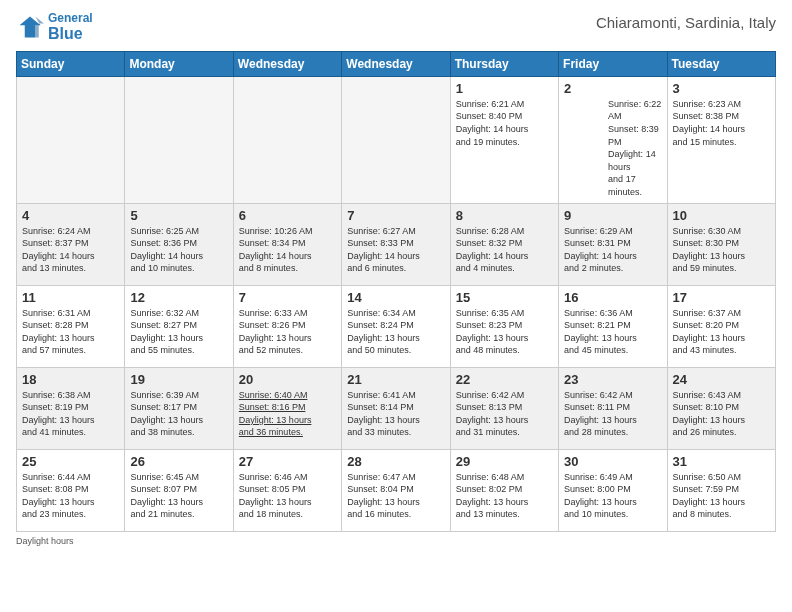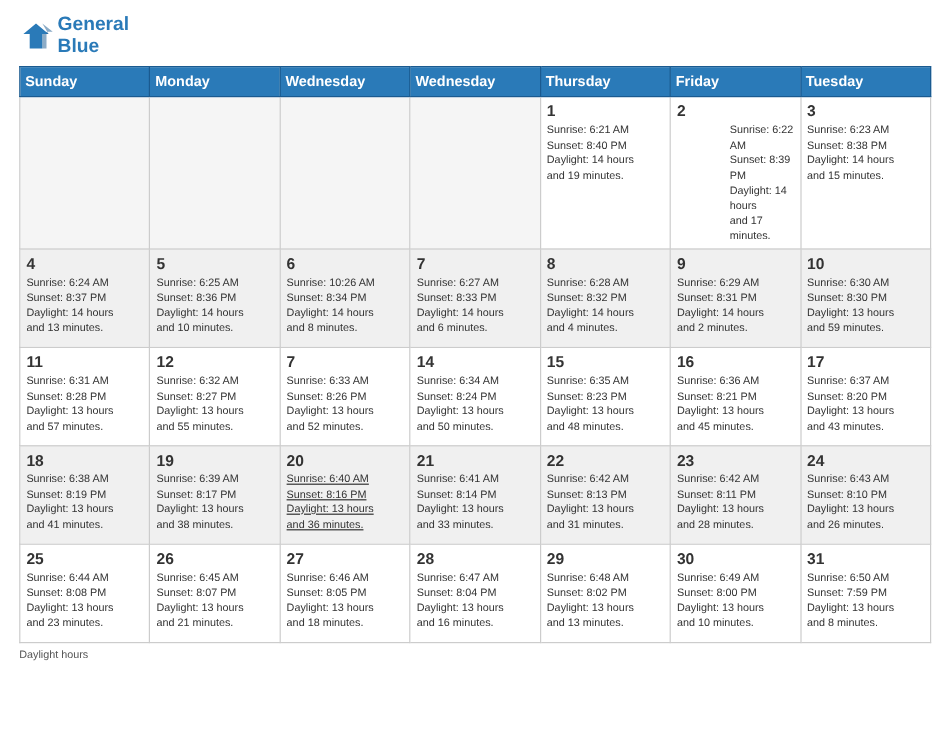--- a/index.html
+++ b/index.html
@@ -90,27 +90,28 @@
 <body>
 
 <div class="container">
   <div class="header">
     <div class="logo">
       <svg class="logo-icon" viewBox="0 0 32 32">
         <polygon points="16,4 28,14 22,14 22,28 10,28 10,14 4,14" fill="#2a7ab8"></polygon>
         <polygon points="22,4 32,12 26,12 26,28 22,28 22,14 28,14" fill="#1a5a90" opacity="0.5"></polygon>
       </svg>
       <div>
-        <div style="font-size:16px;font-weight:bold;color:#333;line-height:1.1;">
+        <div style="font-size:12px;font-weight:bold;color:#333;line-height:1.1;">
           <span style="color:#2a7ab8;">General</span>
         </div>
         <div style="font-size:16px;font-weight:bold;color:#2a7ab8;line-height:1.1;">Blue</div>
       </div>
     </div>
     <div class="title-block">
+      <div class="location-title">Chiaramonti, Sardinia, Italy</div>
     </div>
   </div>
 
   <table class="calendar">
     <thead>
       <tr>
       <th>Sunday</th>
           <th>Monday</th>
           <th>Wednesday</th>
           <th>Wednesday</th>

